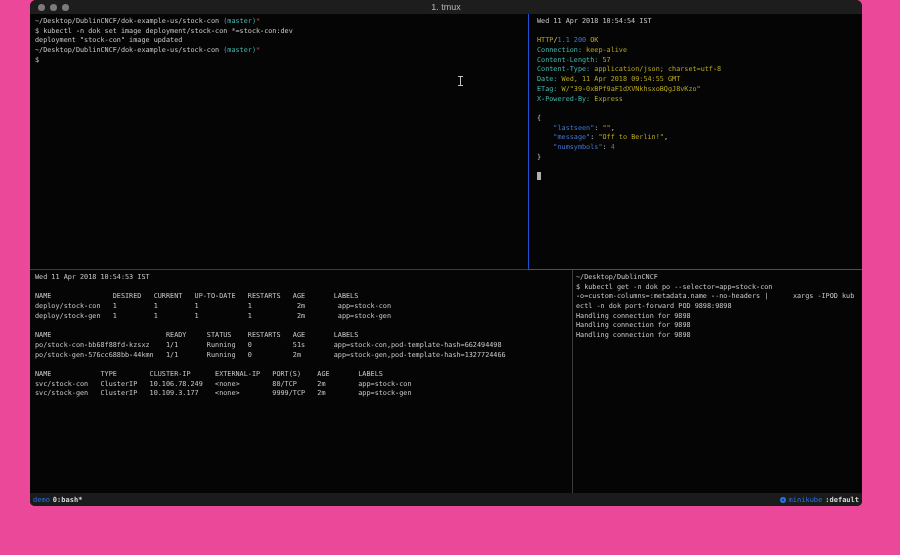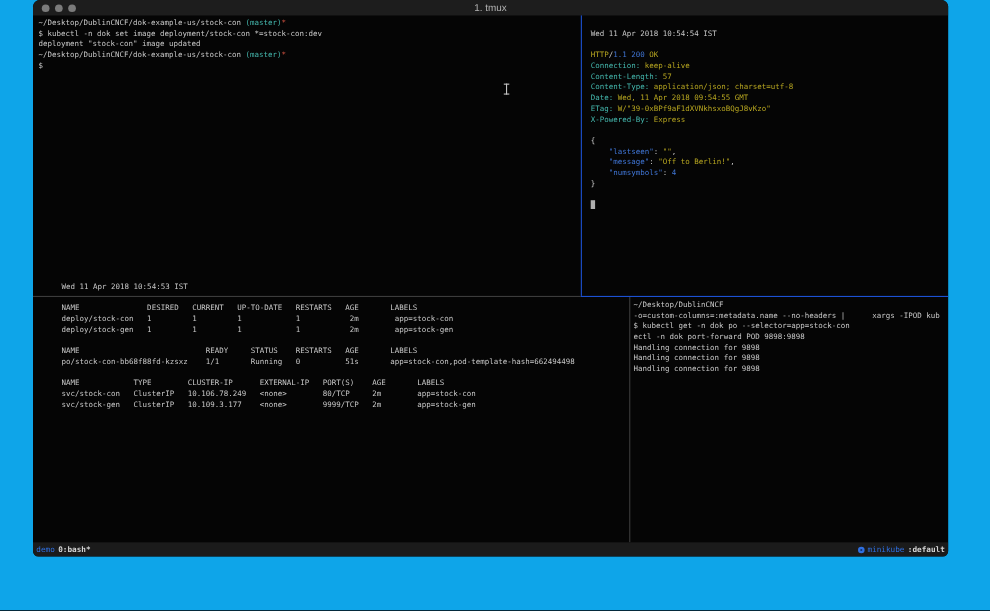--- a/index.html
+++ b/index.html
@@ -1,31 +1,31 @@
 <!DOCTYPE html>
 <html><head>
 <meta charset="utf-8">
 <style>
   * { margin:0; padding:0; box-sizing:border-box; }
   body { background:#000; width:900px; height:555px; overflow:hidden; }
-  .screen { position:relative; width:900px; height:555px; background:#0ea5e9;
+  .screen { position:relative; width:900px; height:555px; background:#ec4899;
             font-family:"DejaVu Sans Mono", monospace; }
   .window { position:absolute; left:30px; top:0; width:832px; height:506px;
             background:#050505; border-radius:6px 6px 5px 5px; overflow:hidden; }
   .titlebar { position:absolute; left:0; top:0; width:832px; height:14px;
               background:#1d1d1d; border-radius:6px 6px 0 0; }
   .lights { position:absolute; left:8px; top:3.5px; display:flex; gap:5px; }
   .light { width:7px; height:7px; border-radius:50%; background:#7b7b7b; display:inline-block; }
   .title { position:absolute; left:0; right:0; top:2px; text-align:center;
            font-family:"Liberation Sans", sans-serif; font-size:9px; color:#b2b2b2; }
   .pane { position:absolute; overflow:hidden; font-size:6.8px; line-height:9.7px; color:#c8c8c8; }
   .tline { white-space:pre; height:9.7px; }
   .pane-tl { left:0;   top:14px;  width:498px; height:255px; padding:3px 0 0 5px; }
-  .pane-tr { left:499px; top:24px; width:333px; height:255px; padding:3px 0 0 8px; }
-  .pane-bl { left:0;   top:254px; width:542px; height:223px; padding:3px 0 0 5px;margin-left:21px; }
+  .pane-tr { left:499px; top:14px; width:333px; height:255px; padding:3px 0 0 8px; }
+  .pane-bl { left:0;   top:270px; width:542px; height:223px; padding:3px 0 0 5px; }
   .pane-br { left:543px; top:270px; width:289px; height:223px; padding:3px 0 1px 3px; }
   .divider { position:absolute; background:#3c3c3c; }
   .v-top    { left:498px; top:14px;  width:1px; height:255px; background:#1c51d3; }
   .h-left   { left:0;     top:269px; width:498px; height:1px; }
   .h-right  { left:498px; top:269px; width:334px; height:1px; background:#1c51d3; }
   .v-bottom { left:542px; top:270px; width:1px; height:223px; }
   .c-fg     { color:#c8c8c8;text-align:center; }
   .c-cyan   { color:#45b8ae; }
   .c-red    { color:#cb4f3e; }
   .c-yellow { color:#b7a620; }
@@ -95,30 +95,31 @@
 
     <div class="pane pane-bl">
         <div class="tline"><span class="c-fg">Wed 11 Apr 2018 10:54:53 IST</span></div>
         <div class="tline"><span class="c-fg">&nbsp;</span></div>
         <div class="tline"><span class="c-fg">NAME               DESIRED   CURRENT   UP-TO-DATE   RESTARTS   AGE       LABELS</span></div>
         <div class="tline"><span class="c-fg">deploy/stock-con   1         1         1            1           2m        app=stock-con</span></div>
         <div class="tline"><span class="c-fg">deploy/stock-gen   1         1         1            1           2m        app=stock-gen</span></div>
         <div class="tline"><span class="c-fg">&nbsp;</span></div>
         <div class="tline"><span class="c-fg">NAME                            READY     STATUS    RESTARTS   AGE       LABELS</span></div>
         <div class="tline"><span class="c-fg">po/stock-con-bb68f88fd-kzsxz    1/1       Running   0          51s       app=stock-con,pod-template-hash=662494498</span></div>
+        <div class="tline"><span class="c-fg">po/stock-gen-576cc688bb-44kmn   1/1       Running   0          2m        app=stock-gen,pod-template-hash=1327724466</span></div>
         <div class="tline"><span class="c-fg">&nbsp;</span></div>
         <div class="tline"><span class="c-fg">NAME            TYPE        CLUSTER-IP      EXTERNAL-IP   PORT(S)    AGE       LABELS</span></div>
         <div class="tline"><span class="c-fg">svc/stock-con   ClusterIP   10.106.78.249   &lt;none&gt;        80/TCP     2m        app=stock-con</span></div>
         <div class="tline"><span class="c-fg">svc/stock-gen   ClusterIP   10.109.3.177    &lt;none&gt;        9999/TCP   2m        app=stock-gen</span></div>
       </div>
     <div class="divider v-bottom"></div>
     <div class="pane pane-br">
         <div class="tline"><span class="c-fg">~/Desktop/DublinCNCF</span></div>
+        <div class="tline"><span class="c-fg">$ kubectl get -n dok po --selector=app=stock-con</span></div>
         <div class="tline"><span class="c-fg">-o=custom-columns=:metadata.name --no-headers |      xargs -IPOD kub</span></div>
-        <div class="tline"><span class="c-fg">$ kubectl get -n dok po --selector=app=stock-con</span></div>
         <div class="tline"><span class="c-fg">ectl -n dok port-forward POD 9898:9898</span></div>
         <div class="tline"><span class="c-fg">Handling connection for 9898</span></div>
         <div class="tline"><span class="c-fg">Handling connection for 9898</span></div>
         <div class="tline"><span class="c-fg">Handling connection for 9898</span></div>
       </div>
 
     <div class="ibeam">
       <i class="stem"></i>
         <i class="cap-t"></i>
         <i class="cap-b"></i>

